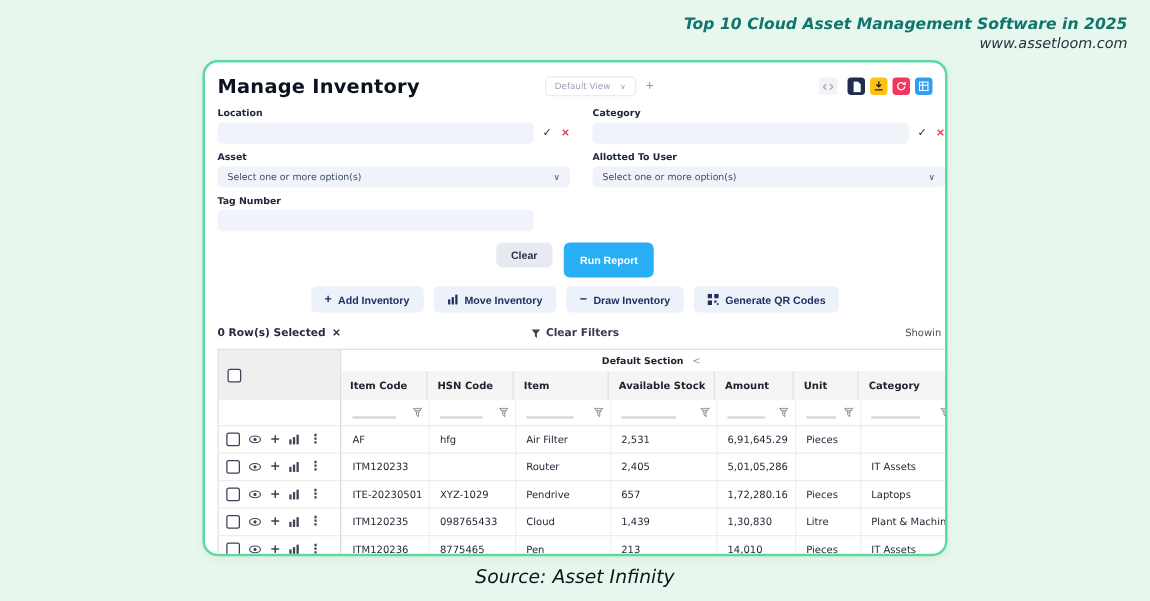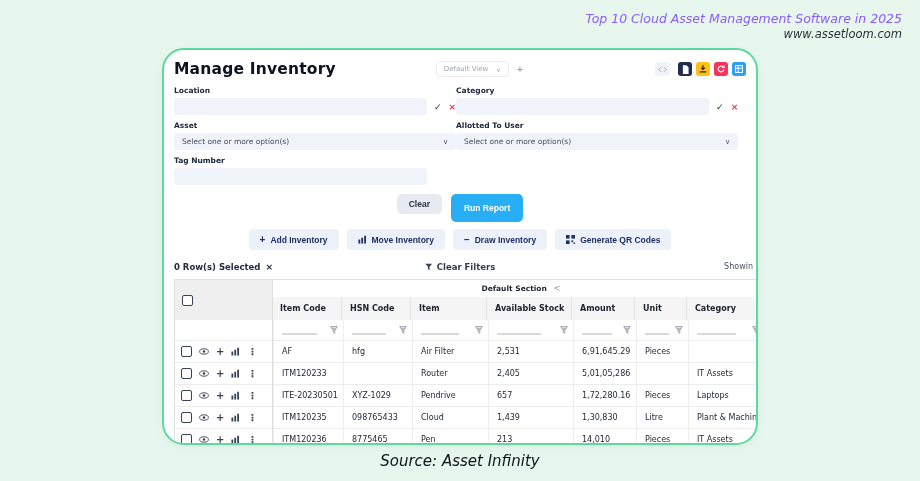--- a/index.html
+++ b/index.html
@@ -3,47 +3,47 @@
 <meta charset="utf-8">
 <style>
   * { margin:0; padding:0; box-sizing:border-box; }
   html,body { width:920px; height:481px; }
   body {
     font-family:"DejaVu Sans","Liberation Sans",sans-serif;
     background:#e7f7ee; position:relative; overflow:hidden; color:#1d2330;
   }
   
   .credit { position:absolute; top:11px; right:18px; text-align:right; }
-  .credit-title { font-size:12.5px; font-weight:normal; font-style:italic; color:#8b5cf6; }
+  .credit-title { font-size:12.5px; font-weight:bold; font-style:italic; color:#0f766e; }
   .credit-url { font-size:11.5px; font-style:italic; color:#2a2f38; margin-top:1px; }
   
   .footer-src { position:absolute; top:452px; left:0; width:100%; text-align:center;
     font-size:15px; font-style:italic; color:#10141c; }
   
   .panel { position:absolute; left:162px; top:48px; width:596px; height:397px;
-    background:#fff; border:2px solid #5cd9a1; border-radius:22px;
+    background:#fff; border:2px solid #5cd9a1; border-radius:12px;
     box-shadow:0 2px 8px rgba(0,0,0,.05); padding:7px 10px; overflow:hidden; }
   .panel-head { display:flex; align-items:center; height:24px; margin-bottom:3px; }
   .panel-title { font-size:15.5px; font-weight:800; letter-spacing:.2px; color:#0d1220; }
   .view-ctrl { display:flex; align-items:center; gap:8px; margin-left:100px;justify-content:space-between; }
   .view-select { display:flex; align-items:center; gap:8px; border:1px solid #ececf2;
     border-radius:4px; padding:3px 7px; font-size:7px; color:#9aa3b4; cursor:pointer; }
   .view-select .chev { font-size:6px; color:#9aa3b4; }
   .add-view { border:none; background:none; color:#8f98a9; font-size:11px; cursor:pointer; }
   .tool-icons { margin-left:auto; display:flex; align-items:center; gap:4px; }
   .ghost-btn { width:15px; height:14px; border:none; border-radius:3px; background:#f2f3f6;
     display:flex; align-items:center; justify-content:center; cursor:pointer; color:#9aa3b4; margin-right:4px; }
   .sq { width:14px; height:14px; border:none; border-radius:3px; display:flex;
     align-items:center; justify-content:center; cursor:pointer; }
   .sq.navy { background:#212c4f; color:#fff; }
   .sq.yellow { background:#ffc212; color:#223; }
   .sq.red { background:#f5365c; color:#fff; }
   .sq.blue { background:#2e9ff2; color:#fff; }
   
-  .f-row { display:flex; margin-bottom:4px; }
+  .f-row { display:flex; gap:18px; margin-bottom:4px; }
   .field label { display:block; font-size:7.5px; font-weight:700; color:#20283d; margin:2px 0 3px; }
   .input-wrap { display:flex; align-items:center; gap:7px; }
   .txt-input { width:253px; height:17px; border:none; border-radius:4px; background:#f0f3f9;
     font-size:8px; padding:0 7px; color:#1d2330; outline:none; }
   .ic-check { color:#1e2a4a; font-size:9px; font-weight:bold; cursor:pointer; }
   .ic-x { color:#e23b4e; font-size:9px; font-weight:bold; cursor:pointer; }
   .select-box { width:282px; height:17px; border-radius:4px; background:#f0f3f9;
     display:flex; align-items:center; justify-content:space-between; padding:0 8px; cursor:pointer; }
   .select-box .ph { font-size:7.5px; color:#444c5e; }
   .select-box .chev { font-size:7px; color:#45506a; }

